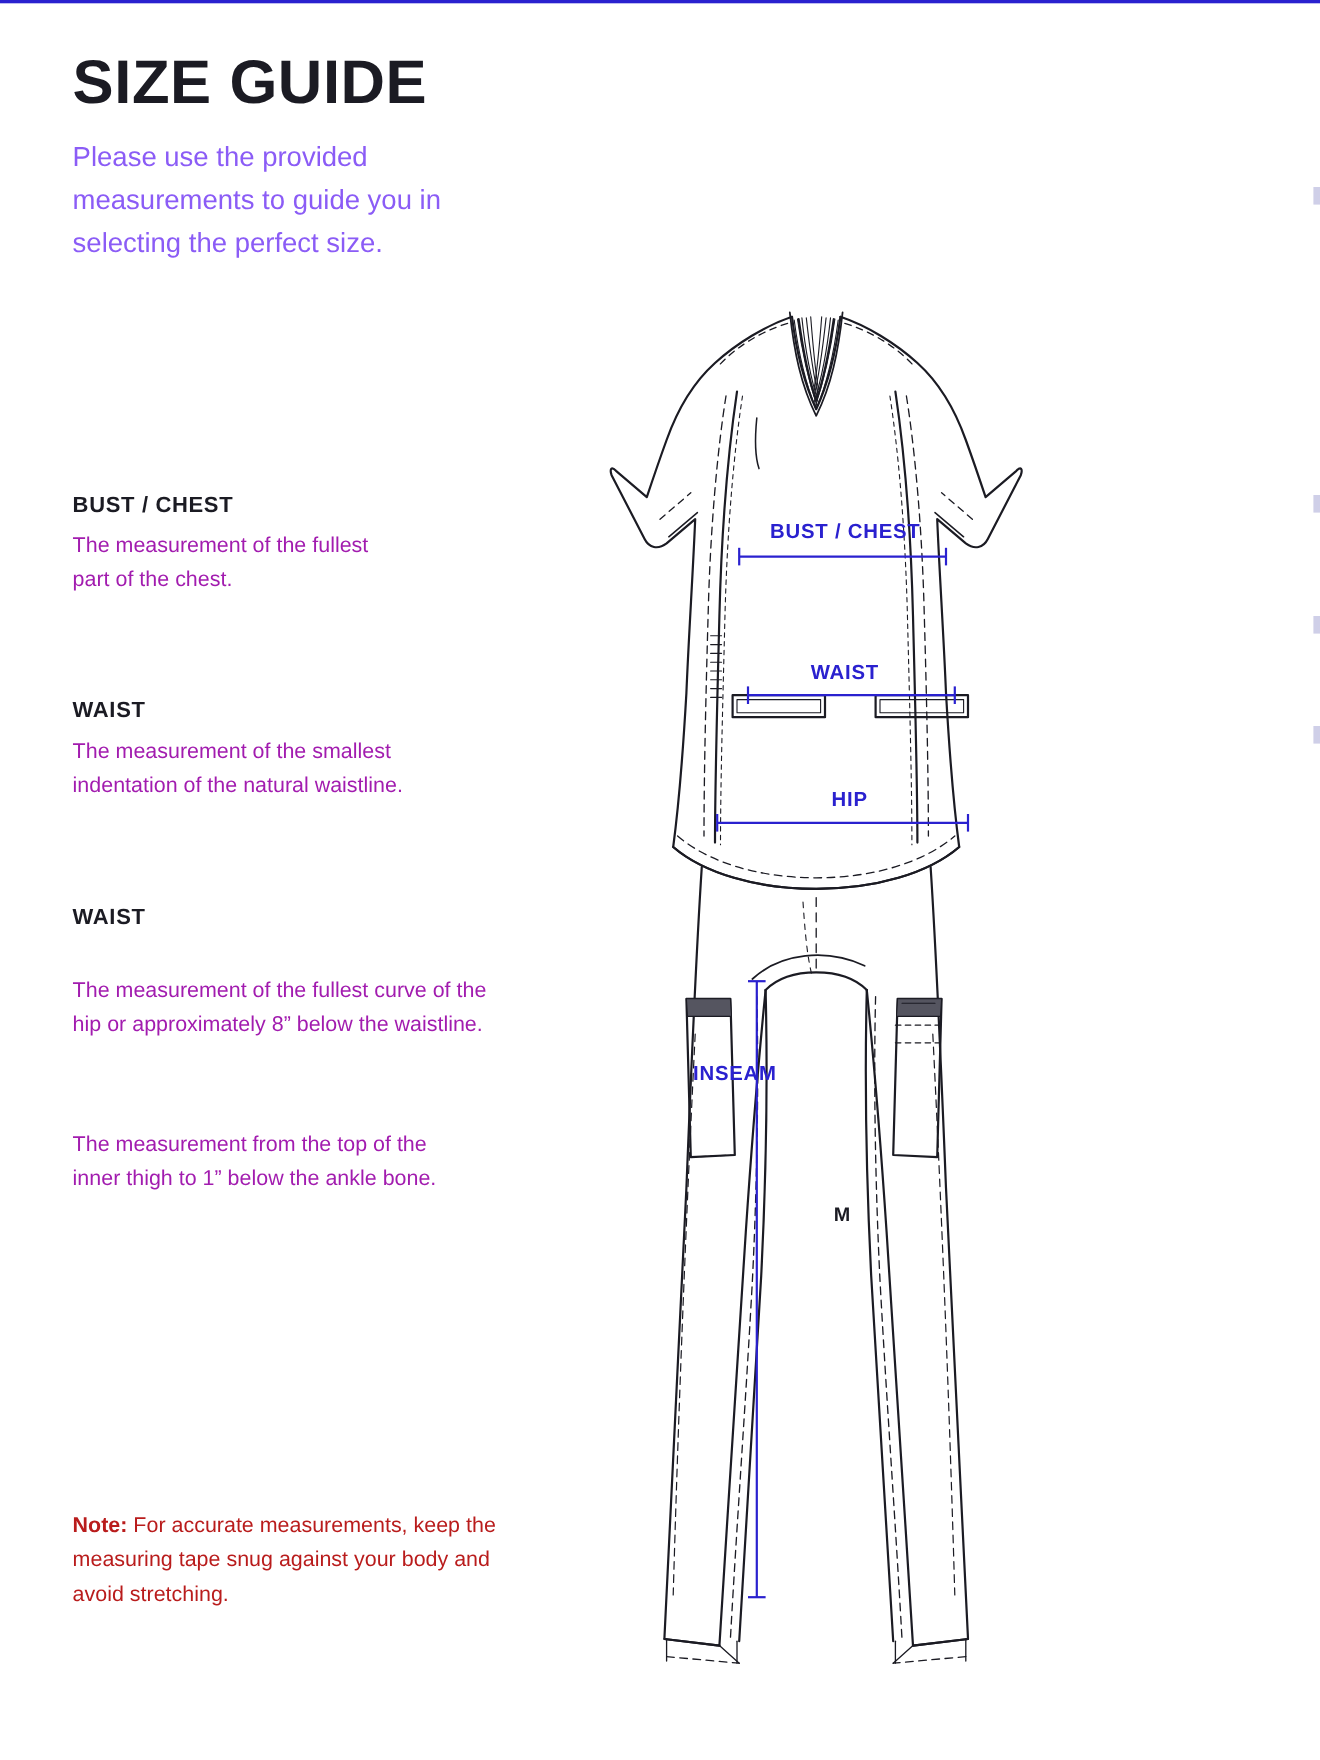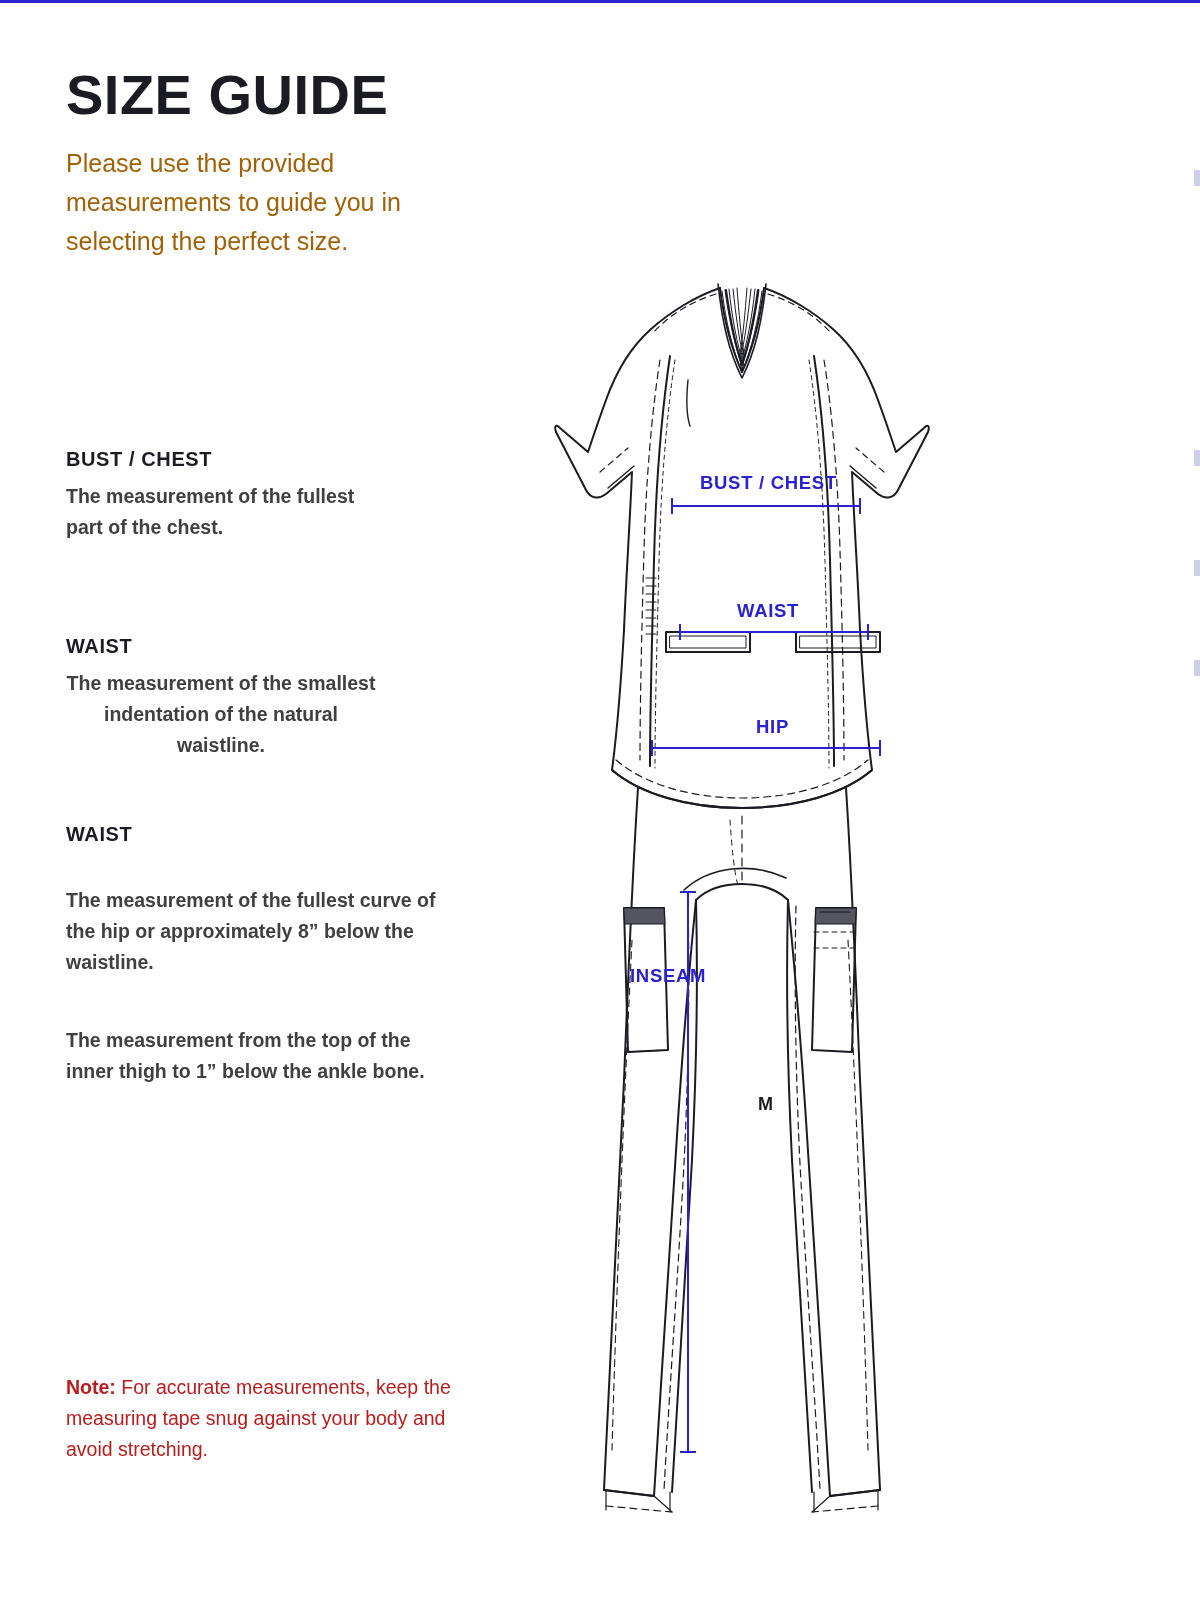--- a/index.html
+++ b/index.html
@@ -33,57 +33,56 @@
     position: absolute;
     right: 0;
     width: 6px;
     height: 16px;
     background: #cfcfe8;
   }
 
   .left-col {
     position: absolute;
     left: 66px;
-    top: 64px;
+    top: 44px;
     width: 460px;
   }
   h1.title {
     font-size: 56px;
     line-height: 62px;
     font-weight: 700;
     letter-spacing: 0.5px;
     margin: 0 0 18px 0;
     color: #1b1b23;
   }
   .intro {
     font-size: 25px;
     line-height: 39px;
-    color: #a16207;
+    color: #8b5cf6;
     margin: 0;
     max-width: 430px;
   }
 
   .def-block {
     position: absolute;
     left: 66px;
     width: 420px;
   }
   .def-title {
     font-size: 20px;
     font-weight: 700;
     letter-spacing: 0.6px;
     margin: 0 0 10px 0;
     color: #1b1b23;
   }
   .def-text {
     font-size: 19.5px;
     line-height: 31px;
     margin: 0;
-    color: #404040;
-    font-weight: bold;
+    color: #a21caf;
   }
   .note {
     position: absolute;
     left: 66px;
     top: 1372px;
     width: 400px;
     font-size: 19.5px;
     line-height: 31px;
     color: #b91c1c;
   }
@@ -133,21 +132,21 @@
     <p class="intro">Please use the provided measurements to guide you in selecting the perfect size.</p>
   </div>
 
   <div class="def-block" style="top:448px;">
     <p class="def-title">BUST / CHEST</p>
     <p class="def-text" style="max-width:300px;">The measurement of the fullest part of the chest.</p>
   </div>
 
   <div class="def-block" style="top:635px;">
     <p class="def-title">WAIST</p>
-    <p class="def-text" style="max-width:310px;text-align:center;">The measurement of the smallest indentation of the natural waistline.</p>
+    <p class="def-text" style="max-width:310px;">The measurement of the smallest indentation of the natural waistline.</p>
   </div>
 
   <div class="def-block" style="top:823px;">
     <p class="def-title">WAIST</p>
     <p class="def-text" style="max-width:380px;margin-top:39px;">The measurement of the fullest curve of the hip or approximately 8” below the waistline.</p>
   </div>
 
   <div class="def-block" style="top:1025px;">
     <p class="def-text" style="max-width:370px;">The measurement from the top of the inner thigh to 1” below the ankle bone.</p>
   </div>

